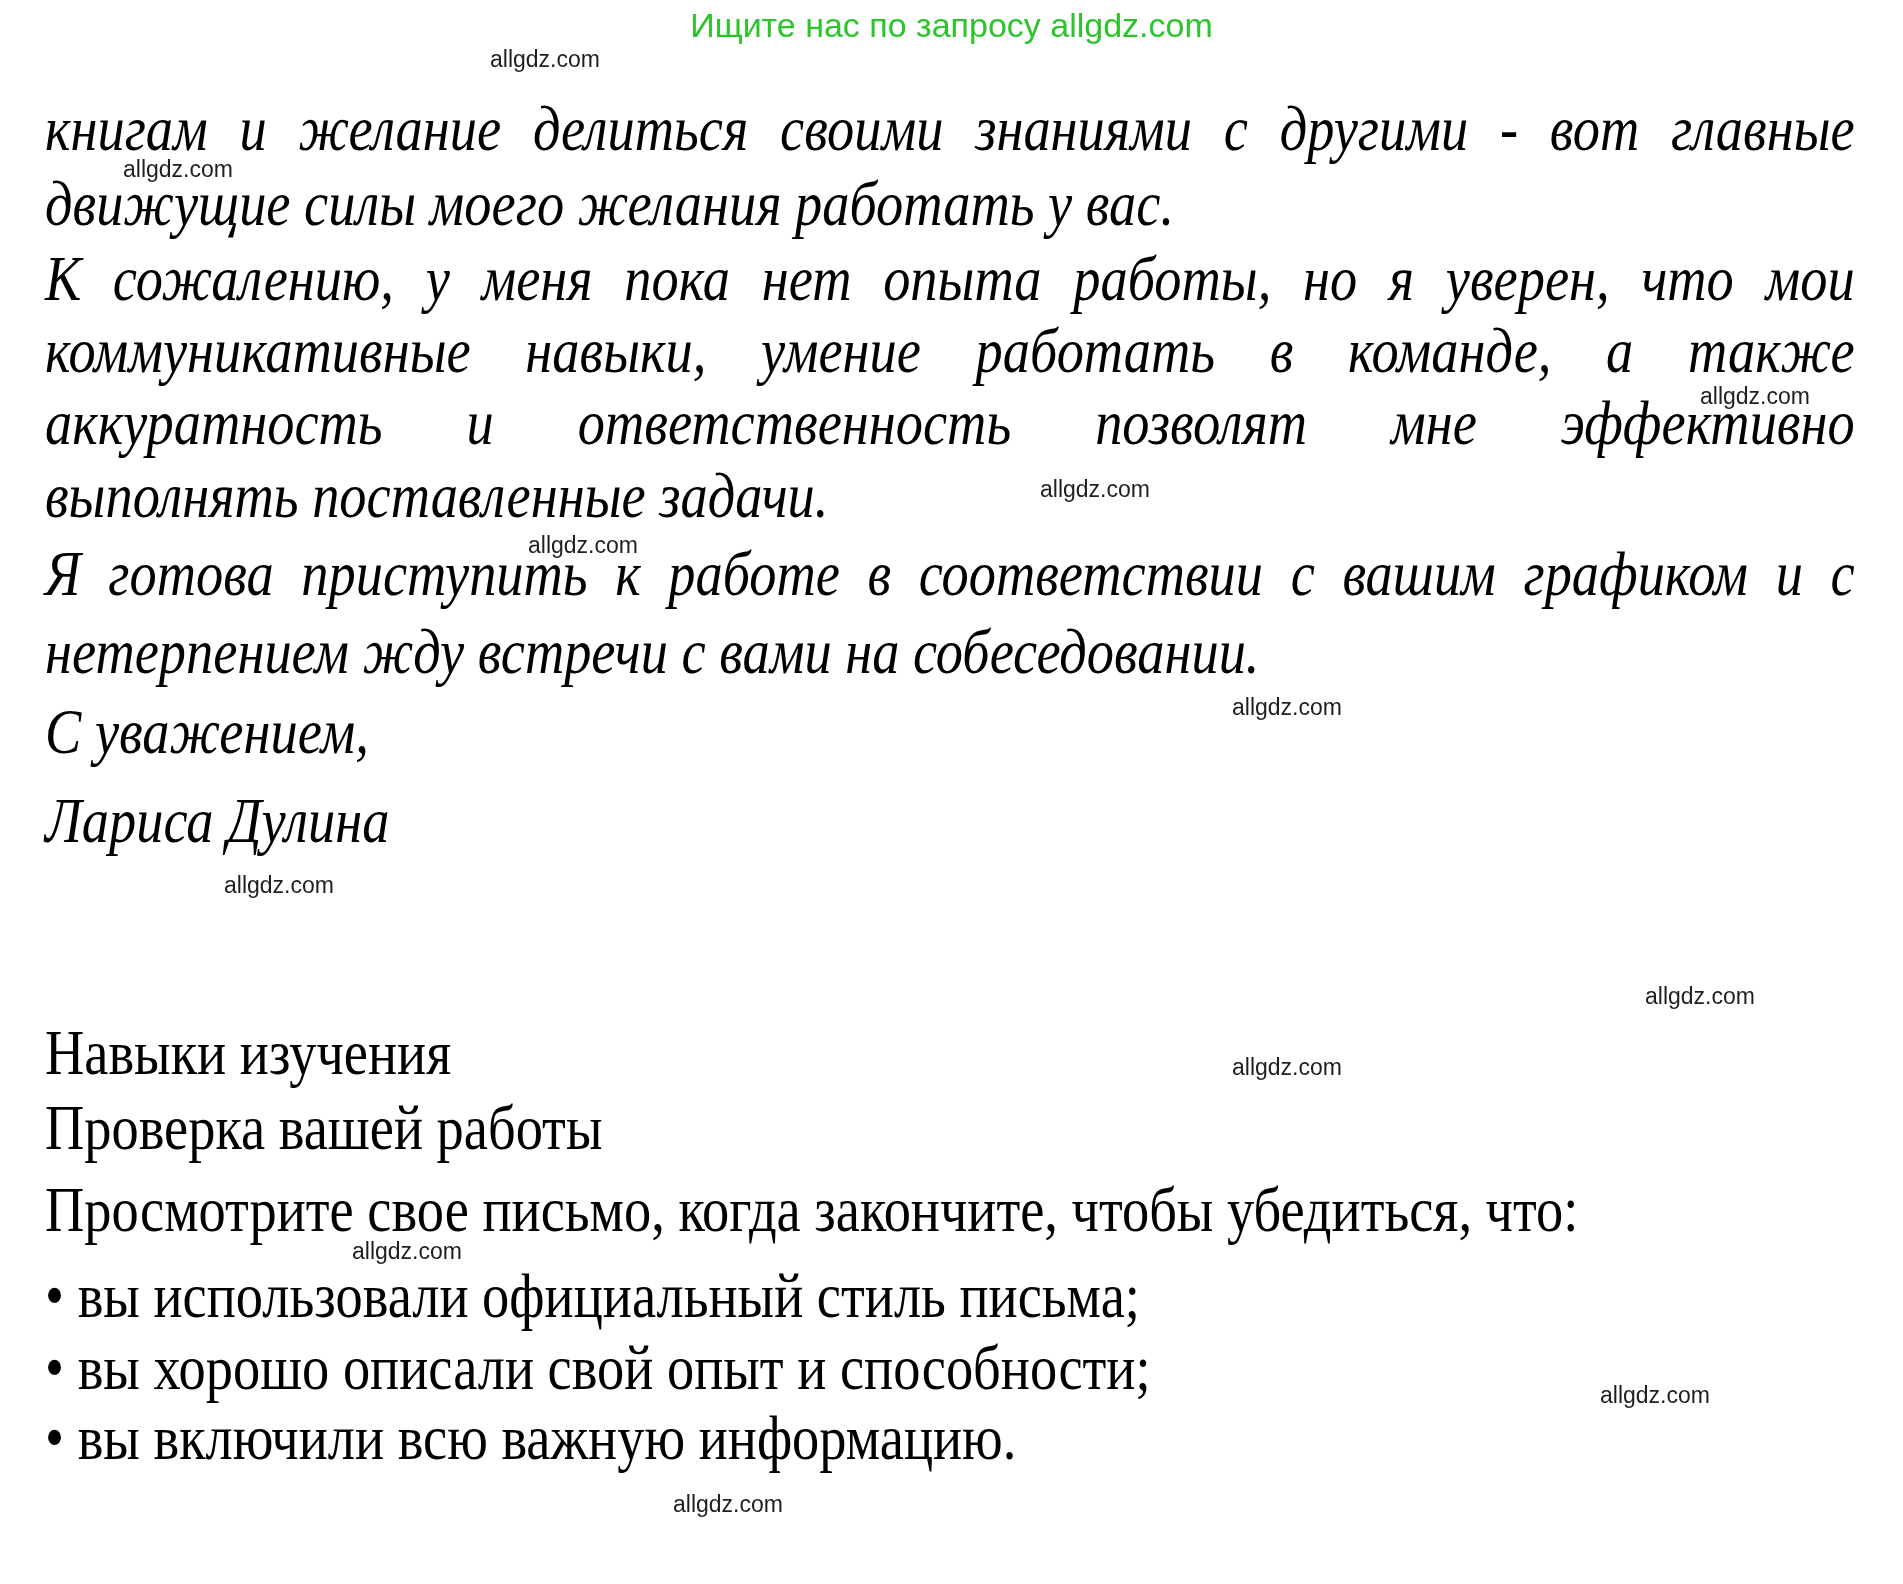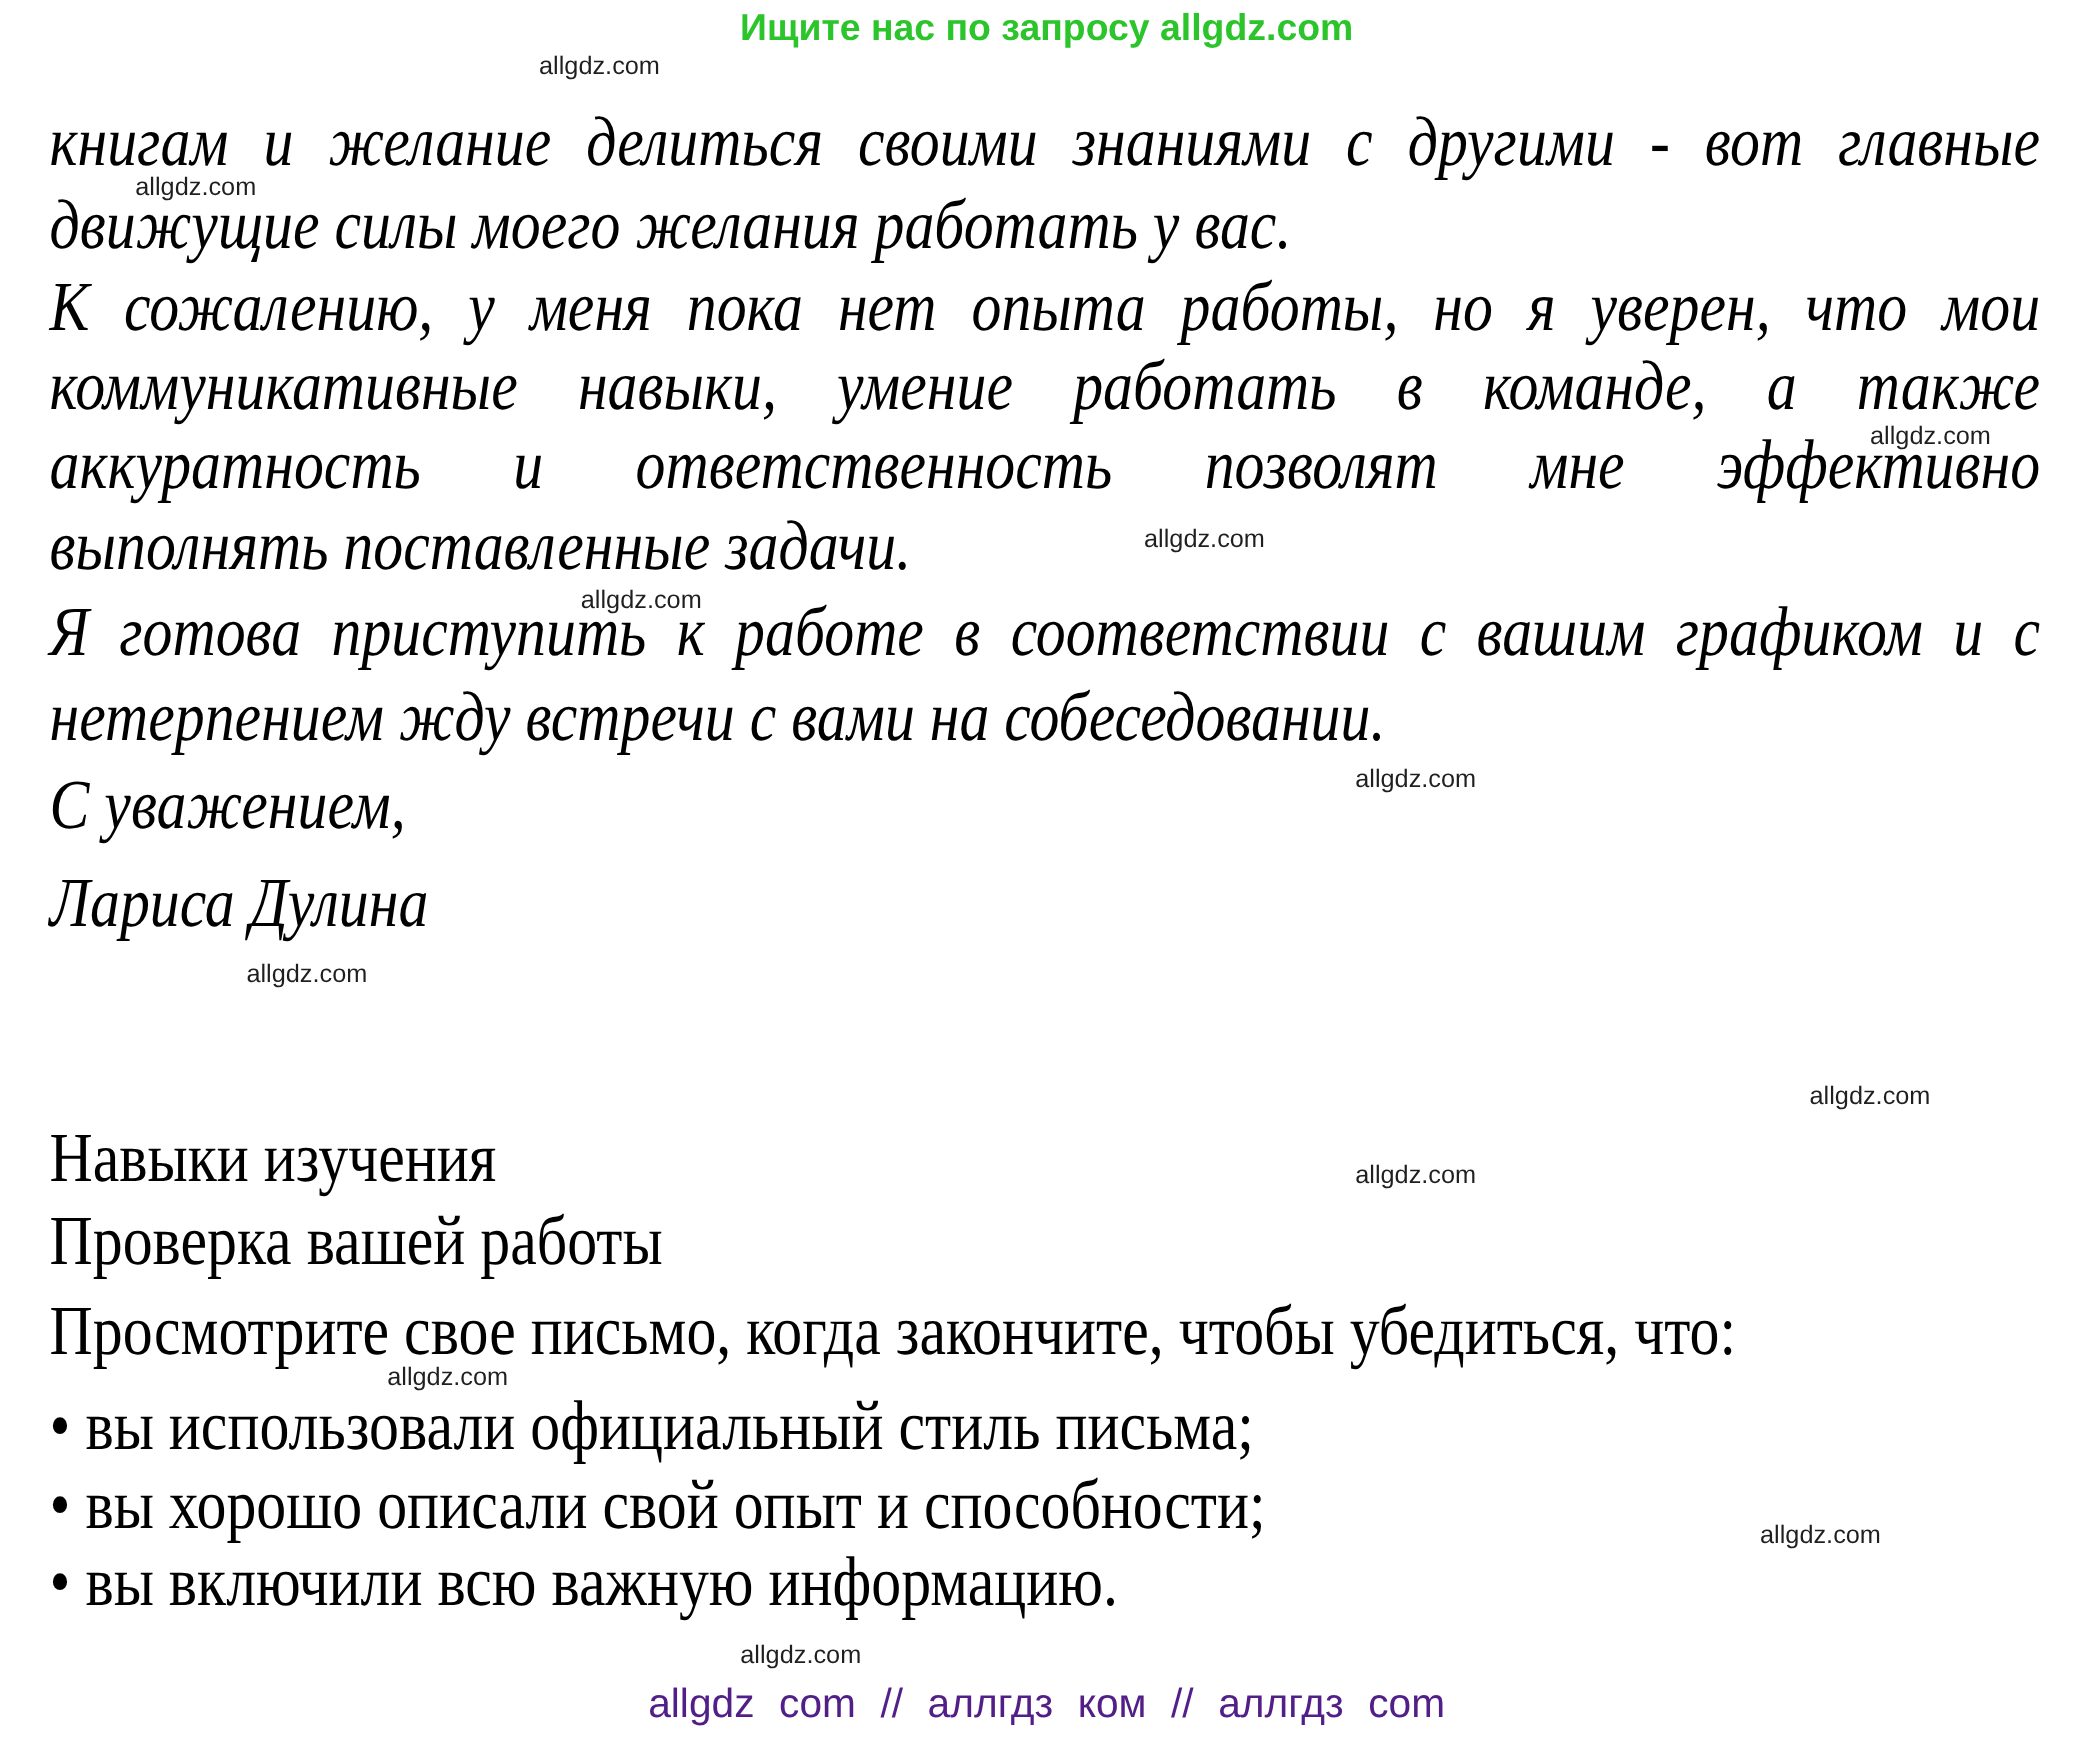--- a/index.html
+++ b/index.html
@@ -5,21 +5,21 @@
   html,body { margin:0; padding:0; background:#ffffff; }
   .page {
     position:relative; width:1903px; height:1584px;
     background:#ffffff; overflow:hidden;
     font-family:"Liberation Serif", serif;
   }
   .promo {
     position:absolute; top:6px; left:0; width:100%;
     text-align:center;
     font-family:"Liberation Sans", sans-serif;
-    font-size:34px; color:#2bc42b;font-weight:bold;
+    font-size:34px; color:#2bc42b;
   }
   .wm {
     position:absolute;
     font-family:"Liberation Sans", sans-serif;
     font-size:23px; line-height:38px; color:#1f1f1f;
   }
   
   .textwrap {
     position:absolute; left:45px; top:0;
     width:2129px; height:1584px;
@@ -75,15 +75,14 @@
 
     <div class="ln" style="top:1015px;">Навыки изучения</div>
     <div class="ln" style="top:1090px;">Проверка вашей работы</div>
     <div class="ln" style="top:1172px;">Просмотрите свое письмо, когда закончите, чтобы убедиться, что:</div>
     <div class="ln" style="top:1258px;">• вы использовали официальный стиль письма;</div>
     <div class="ln" style="top:1330px;">• вы хорошо описали свой опыт и способности;</div>
     <div class="ln" style="top:1400px;">• вы включили всю важную информацию.</div>
 
   </div>
 
-  <div class="footer">allgdz com  //  аллгдз ком  //  аллгдз com</div>
 
 </div>
 
 </body></html>

